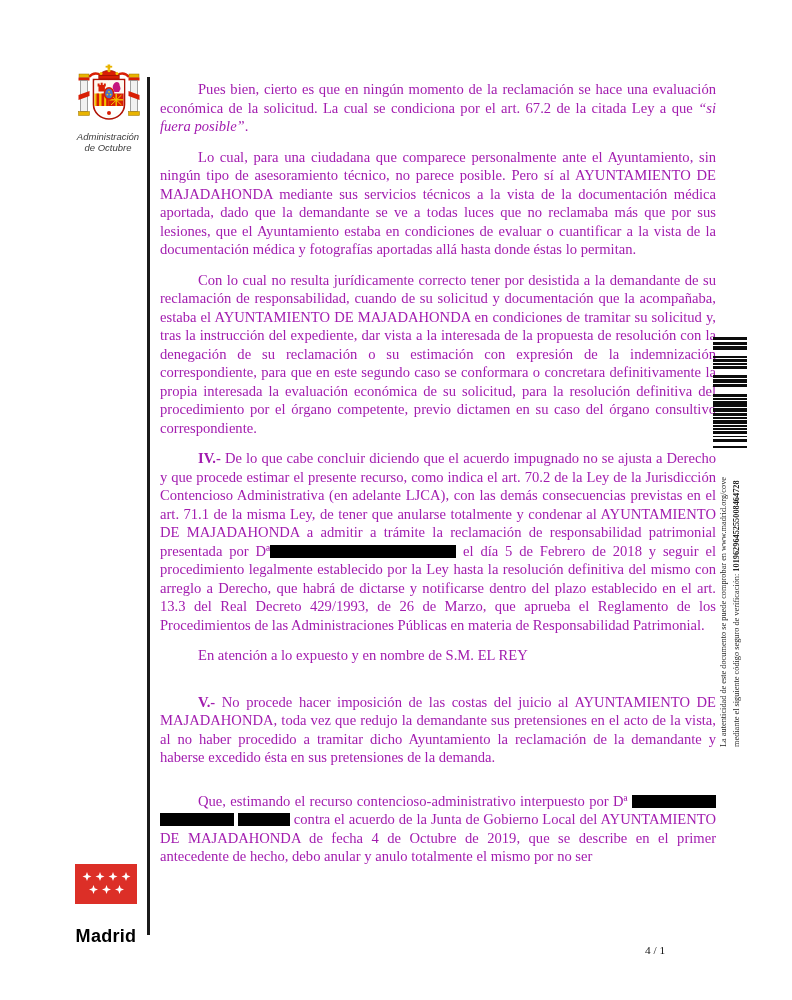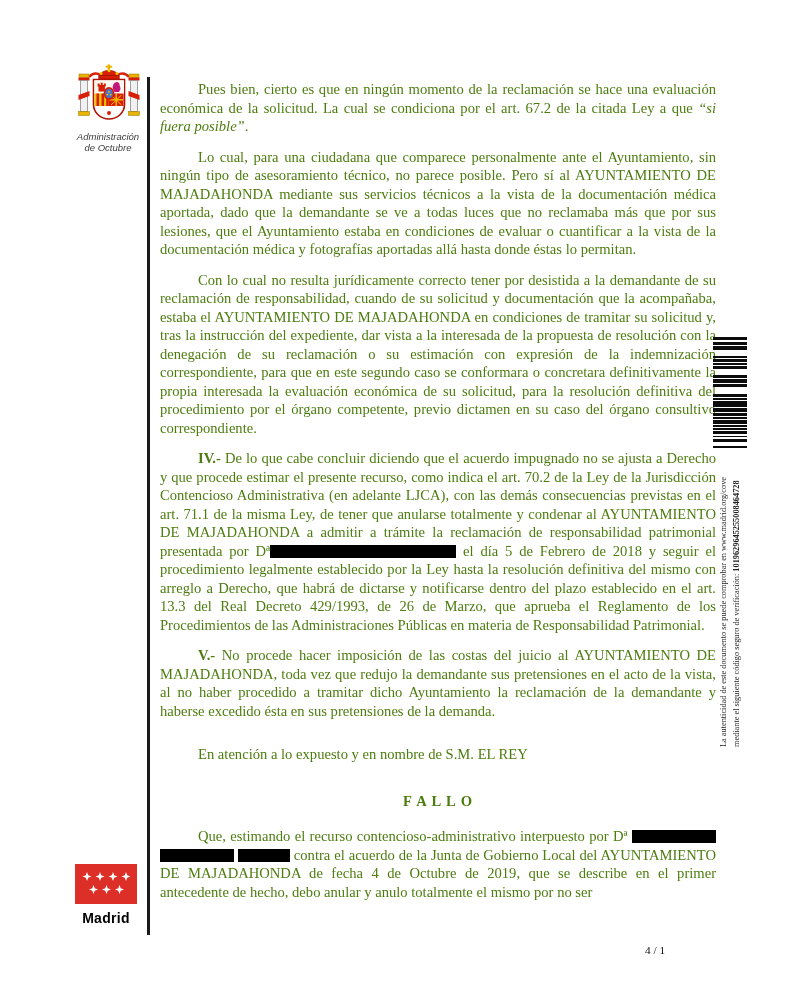--- a/index.html
+++ b/index.html
@@ -11,42 +11,42 @@
   
   .crest { position:absolute; left:76px; top:64px; width:66px; height:66px; }
   .crest-caption {
     position:absolute; left:58px; top:131px; width:100px; text-align:center;
     font-family:"Liberation Sans", sans-serif; font-size:9.5px; line-height:11px; color:#3d3d3d;font-style:italic;
   }
   .vline { position:absolute; left:147px; top:77px; width:3px; height:858px; background:#1b1b1b; }
   
   .content {
     position:absolute; left:160px; top:80px; width:556px;
-    font-size:14.6px; line-height:18.5px; text-align:justify; color:#4d7c0f;
+    font-size:14.6px; line-height:18.5px; text-align:justify; color:#a21caf;
   }
   .para { text-indent:38px; margin-bottom:12px; }
   .para.gap-lg { margin-bottom:25px; }
   .para.gap-xl { margin-bottom:28px; }
   .para.heading { text-align:center; text-indent:0; font-weight:bold; letter-spacing:1px; margin-bottom:17px; }
   .para i { font-style:italic; }
   .redact { display:inline-block; background:#000; height:13px; vertical-align:-2px; }
   
   .barcode { position:absolute; left:713px; top:337px; width:34px; }
   .barcode .bar { width:100%; background:#0c0c0c; }
   .sidecode {
     position:absolute; left:717px; top:747px; width:292px;
     transform:rotate(-90deg); transform-origin:0 0;
     font-size:8.3px; line-height:13px; color:#222; white-space:nowrap;
   }
   .sidecode b { font-weight:bold; }
   
   .madrid { position:absolute; left:74px; top:864px; width:64px; text-align:center; }
   .madrid-label {
     font-family:"Liberation Sans", sans-serif; font-weight:bold;
-    font-size:14px; color:#000; margin-top:2px; letter-spacing:0.3px;text-align:center;
+    font-size:18px; color:#000; margin-top:18px; letter-spacing:0.3px;text-align:center;
   }
   
   .footer-court { position:absolute; left:160px; top:944px; font-size:11.3px; color:#111; }
   .footer-page  { position:absolute; left:645px; top:944px; font-size:11.3px; color:#111; }
 </style>
 </head>
 <body>
 
 <div class="page">
 
@@ -112,23 +112,22 @@
     <div>de Octubre</div>
   </div>
 
   <div class="vline"></div>
 
   <main class="content" id="paragraphs">
       <p class="para">Pues bien, cierto es que en ningún momento de la reclamación se hace una evaluación económica de la solicitud. La cual se condiciona por el art. 67.2 de la citada Ley a que <i>“si fuera posible”</i>.</p>
       <p class="para">Lo cual, para una ciudadana que comparece personalmente ante el Ayuntamiento, sin ningún tipo de asesoramiento técnico, no parece posible. Pero sí al AYUNTAMIENTO DE MAJADAHONDA mediante sus servicios técnicos a la vista de la documentación médica aportada, dado que la demandante se ve a todas luces que no reclamaba más que por sus lesiones, que el Ayuntamiento estaba en condiciones de evaluar o cuantificar a la vista de la documentación médica y fotografías aportadas allá hasta donde éstas lo permitan.</p>
       <p class="para">Con lo cual no resulta jurídicamente correcto tener por desistida a la demandante de su reclamación de responsabilidad, cuando de su solicitud y documentación que la acompañaba, estaba el AYUNTAMIENTO DE MAJADAHONDA en condiciones de tramitar su solicitud y, tras la instrucción del expediente, dar vista a la interesada de la propuesta de resolución con la denegación de su reclamación o su estimación con expresión de la indemnización correspondiente, para que en este segundo caso se conformara o concretara definitivamente la propia interesada la evaluación económica de su solicitud, para la resolución definitiva del procedimiento por el órgano competente, previo dictamen en su caso del órgano consultivo correspondiente.</p>
       <p class="para"><b>IV.-</b> De lo que cabe concluir diciendo que el acuerdo impugnado no se ajusta a Derecho y que procede estimar el presente recurso, como indica el art. 70.2 de la Ley de la Jurisdicción Contencioso Administrativa (en adelante LJCA), con las demás consecuencias previstas en el art. 71.1 de la misma Ley, de tener que anularse totalmente y condenar al AYUNTAMIENTO DE MAJADAHONDA a admitir a trámite la reclamación de responsabilidad patrimonial presentada por Dª<span class="redact" style="width: 186px;"></span> el día 5 de Febrero de 2018 y seguir el procedimiento legalmente establecido por la Ley hasta la resolución definitiva del mismo con arreglo a Derecho, que habrá de dictarse y notificarse dentro del plazo establecido en el art. 13.3 del Real Decreto 429/1993, de 26 de Marzo, que aprueba el Reglamento de los Procedimientos de las Administraciones Públicas en materia de Responsabilidad Patrimonial.</p>
+      <p class="para gap-xl">En atención a lo expuesto y en nombre de S.M. EL REY</p>
       <p class="para gap-lg"><b>V.-</b> No procede hacer imposición de las costas del juicio al AYUNTAMIENTO DE MAJADAHONDA, toda vez que redujo la demandante sus pretensiones en el acto de la vista, al no haber procedido a tramitar dicho Ayuntamiento la reclamación de la demandante y haberse excedido ésta en sus pretensiones de la demanda.</p>
-      <p class="para gap-xl">En atención a lo expuesto y en nombre de S.M. EL REY</p>
-      <p class="para heading">F A L L O</p>
       <p class="para">Que, estimando el recurso contencioso-administrativo interpuesto por Dª <span class="redact" style="width: 84px;"></span> <span class="redact" style="width: 74px;"></span> <span class="redact" style="width: 52px;"></span> contra el acuerdo de la Junta de Gobierno Local del AYUNTAMIENTO DE MAJADAHONDA de fecha 4 de Octubre de 2019, que se describe en el primer antecedente de hecho, debo anular y anulo totalmente el mismo por no ser</p>
     </main>
 
   <div class="barcode" id="barcode">
       <div class="bar" style="height: 3px; margin-bottom: 2px;"></div>
       <div class="bar" style="height: 3px; margin-bottom: 1px;"></div>
       <div class="bar" style="height: 4px; margin-bottom: 6px;"></div>
       <div class="bar" style="height: 2px; margin-bottom: 1px;"></div>
       <div class="bar" style="height: 3px; margin-bottom: 1px;"></div>
       <div class="bar" style="height: 2px; margin-bottom: 1px;"></div>

